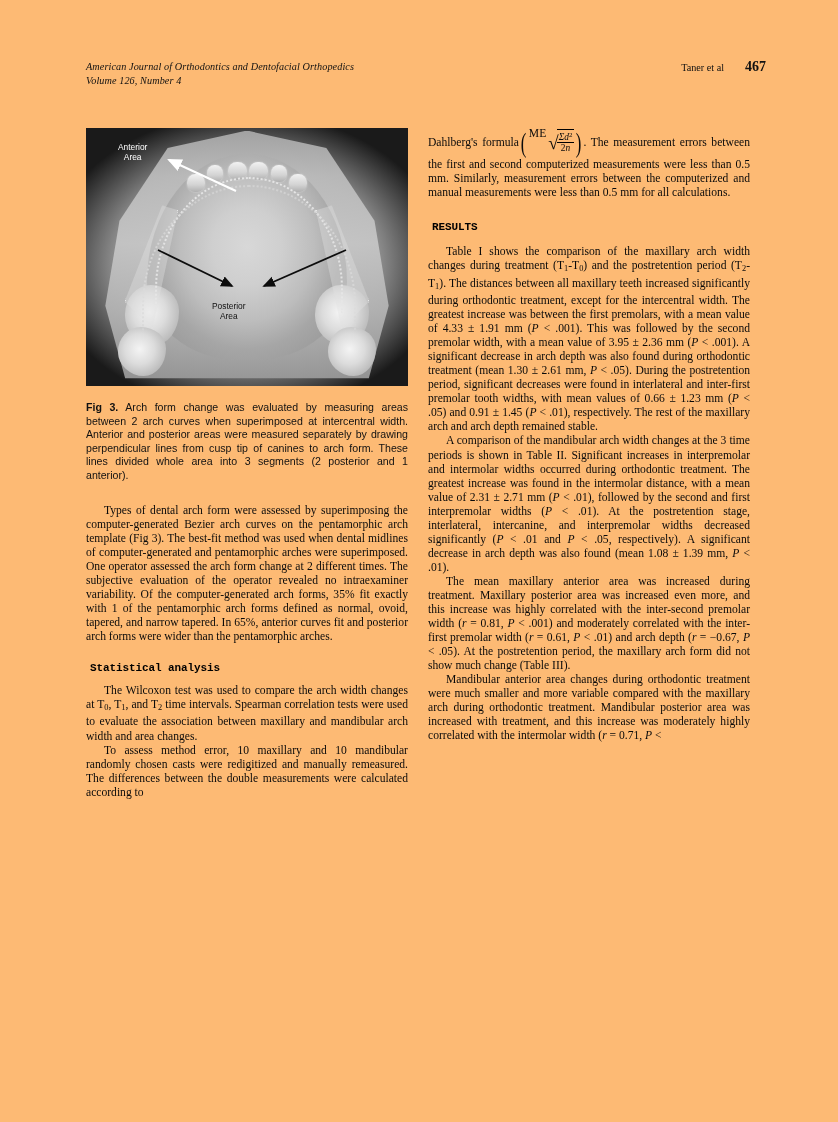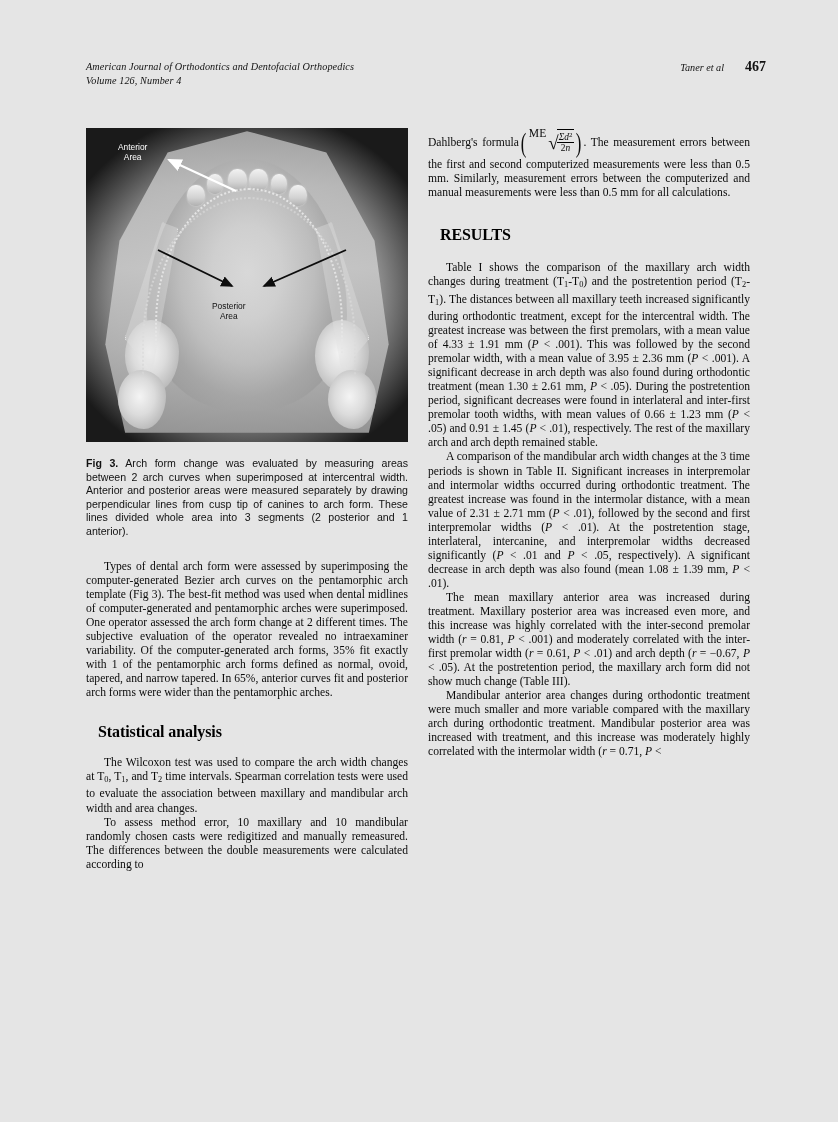--- a/index.html
+++ b/index.html
@@ -13,21 +13,21 @@
     position: relative;
     font-family: "Liberation Serif", serif;
     color: #000;
     overflow: hidden;
   }
   .page {
     position: absolute;
     left: 0; top: 0;
     width: 838px;
     height: 1122px;
-    background: #e5e5e5;
+    background: #fdba74;
   }
 
   
   .running-head {
     position: absolute;
     left: 86px;
     top: 60px;
     width: 680px;
     height: 32px;
   }
@@ -47,21 +47,20 @@
   .rh-right {
     position: absolute;
     right: 0;
     top: 0;
     font-size: 10.2px;
     line-height: 13.5px;
     white-space: nowrap;
     color: #111;
   }
   .rh-right .authors {
-    font-style: italic;
   }
   .rh-right .pageno {
     font-weight: bold;
     font-style: normal;
     font-size: 14px;
     margin-left: 21px;
   }
 
   
   .col {
@@ -77,45 +76,45 @@
     font-size: 11.6px;
     line-height: 14.05px;
     text-align: justify;
     text-justify: inter-word;
     color: #0a0a0a;
     hyphens: none;
   }
   p.body.indent { text-indent: 18px; }
 
   h3.section {
-    margin: 12px;
-    font-family: Liberation Serif, serif;
+    margin: 4px;
+    font-family: Liberation Mono, monospace;
     font-weight: bold;
-    font-size: 16px;
+    font-size: 11px;
     line-height: 14px;
     color: #000;
     letter-spacing: -0.1px;
   }
   .sp-before-head { height: 13px; }
   .sp-after-head  { height: 5px; }
 
   sub { font-size: 0.72em; vertical-align: -0.28em; }
   i   { font-style: italic; }
 
   
   .figure-wrap {
     position: absolute;
     left: 86px;
     top: 128px;
     width: 322px;
   }
   .figure-img {
     position: relative;
     width: 322px;
-    height: 314px;
+    height: 258px;
     background: #0b0b0b;
     overflow: hidden;
   }
   .fig-caption {
     margin-top: 15px;
     font-family: "Liberation Sans", sans-serif;
     font-size: 10.6px;
     line-height: 13.6px;
     text-align: justify;
     color: #111;

